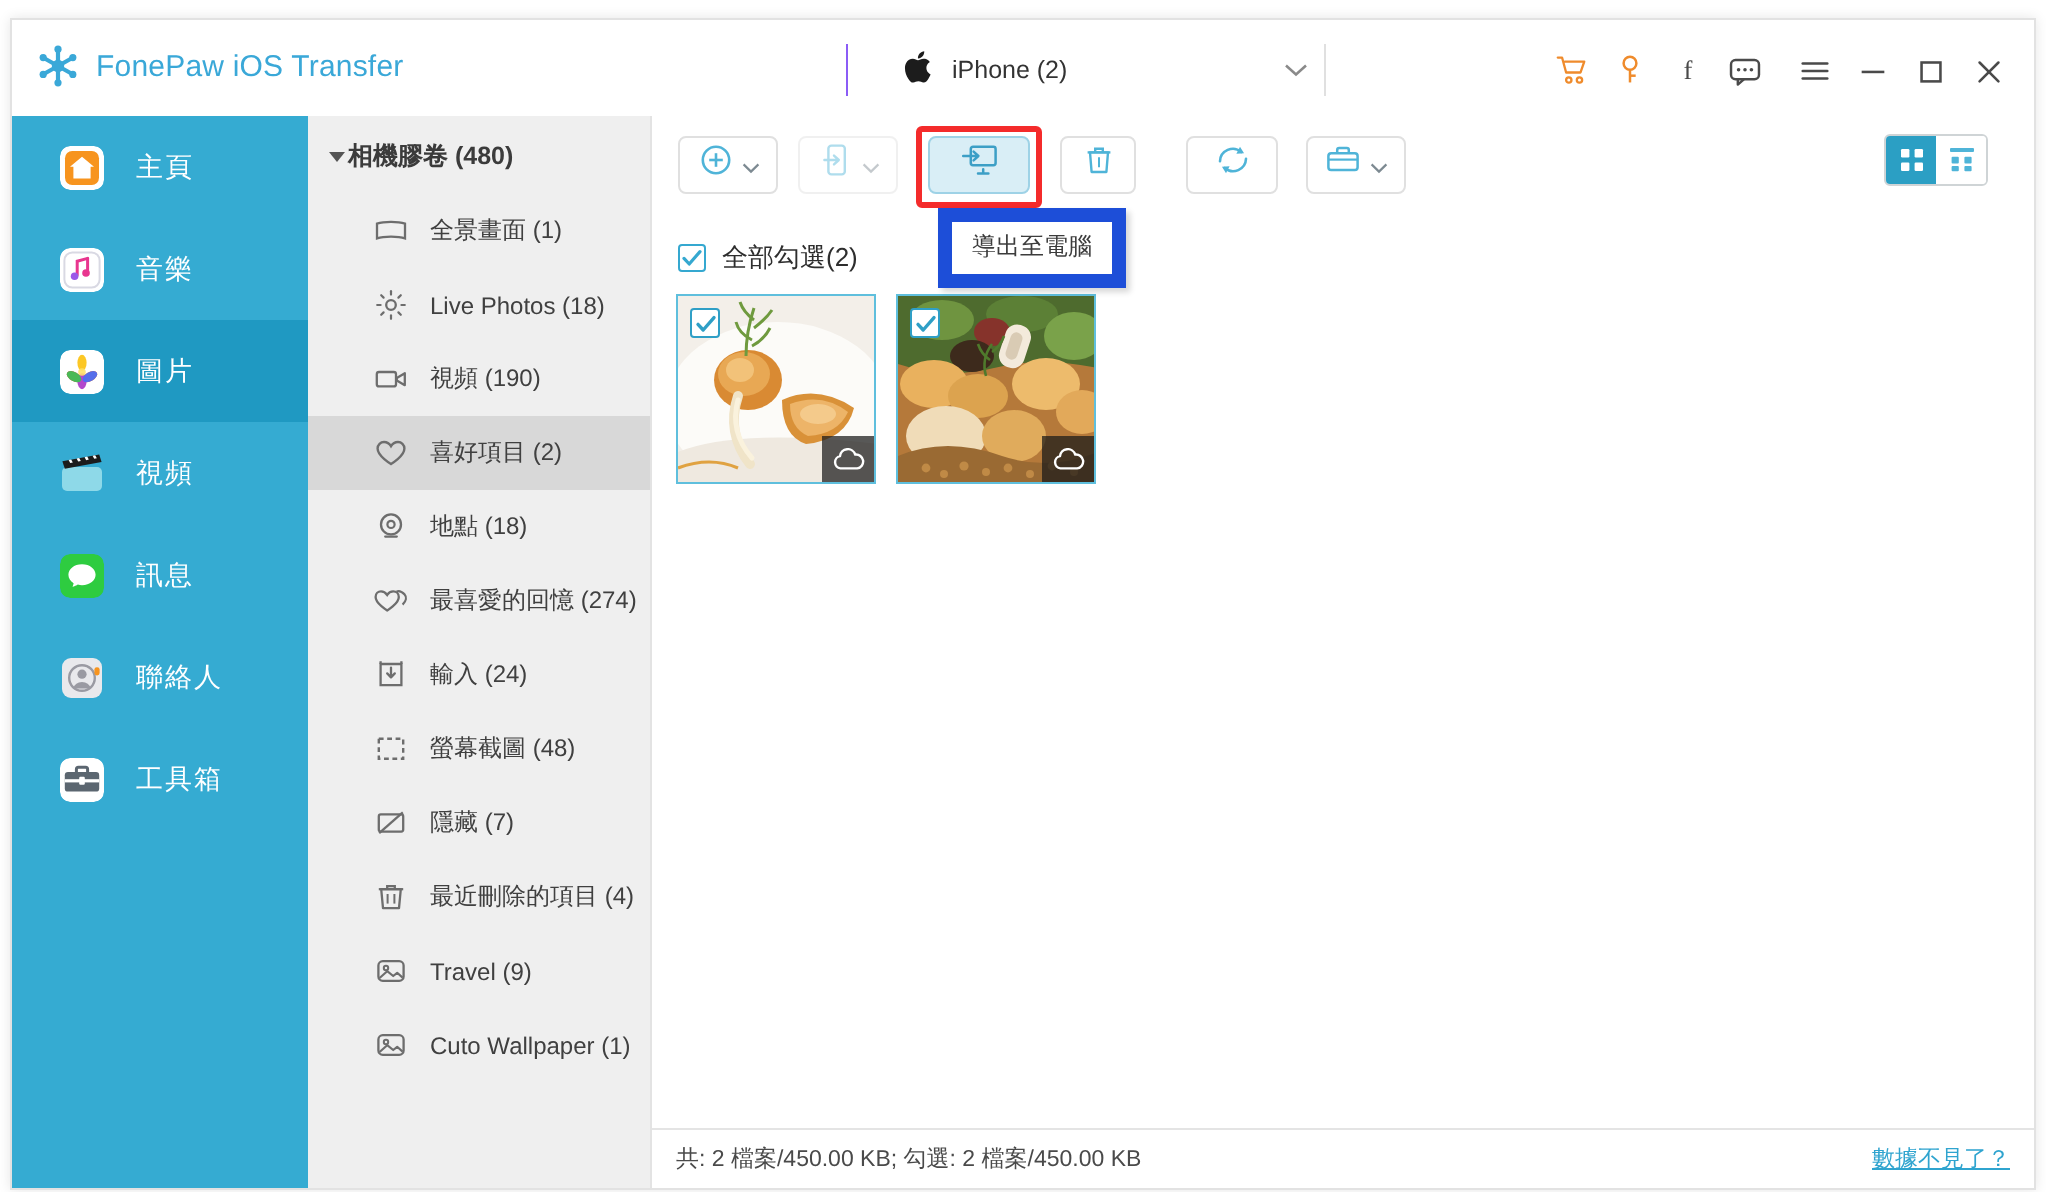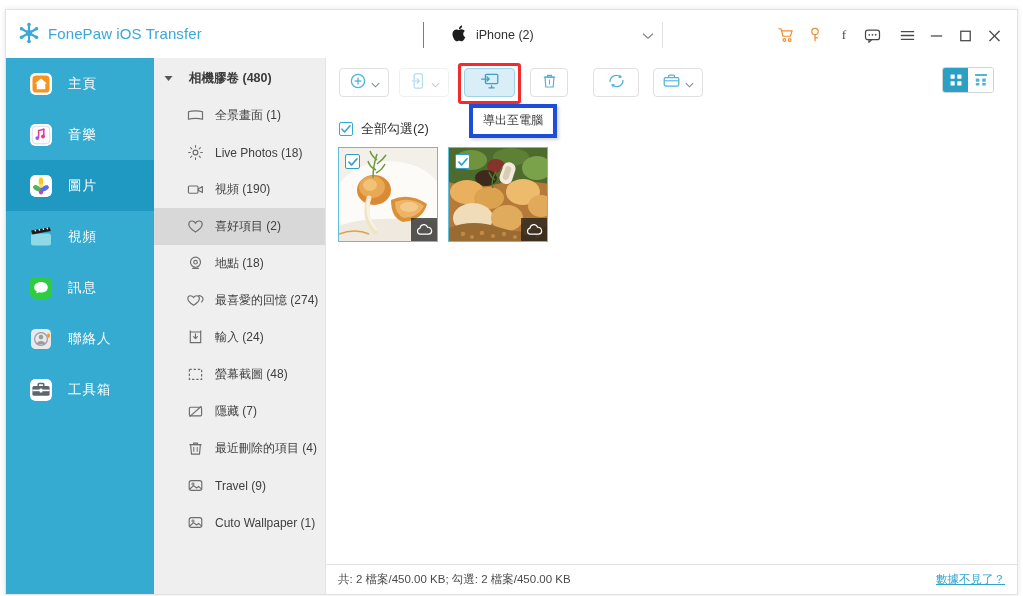--- a/index.html
+++ b/index.html
@@ -100,21 +100,21 @@
   .tree-head {
     display: flex; align-items: center;
     padding: 12px 0 10px 8px;
     cursor: pointer;
   }
   .tree-caret {
     width: 12px; height: 12px; flex: 0 0 12px;
     display: flex; align-items: center; justify-content: center;
   }
   .tree-head-label {
-    margin-left: 15px;
+    margin-left: 0;
     font-size: 12.5px; font-weight: bold; color: #3b3b3b;
     white-space: nowrap;
   }
   .tree-item {
     height: 37px;
     display: flex; align-items: center;
     padding-left: 33px;
     box-sizing: border-box;
     cursor: pointer;
   }
@@ -165,21 +165,21 @@
     border: 3px solid #f42b2b;
     border-radius: 3px;
     box-sizing: border-box;
     pointer-events: none;
   }
   .tooltip {
     position: absolute;
     left: 143px; top: 46px;
     padding: 4px 10px 5px 10px;
     background: #ffffff;
-    border: 4px solid #1d4ed8;
+    border: 7px solid #1d4ed8;
     font-size: 12px; color: #3c3c3c;
     white-space: nowrap;
     box-shadow: 2px 2px 3px rgba(0,0,0,0.16);
     z-index: 5;
   }
   .viewtoggle {
     position: absolute; right: 23px; top: 9px;
     width: 52px; height: 26px;
     border: 1px solid #cfd4d6;
     border-radius: 3px;

